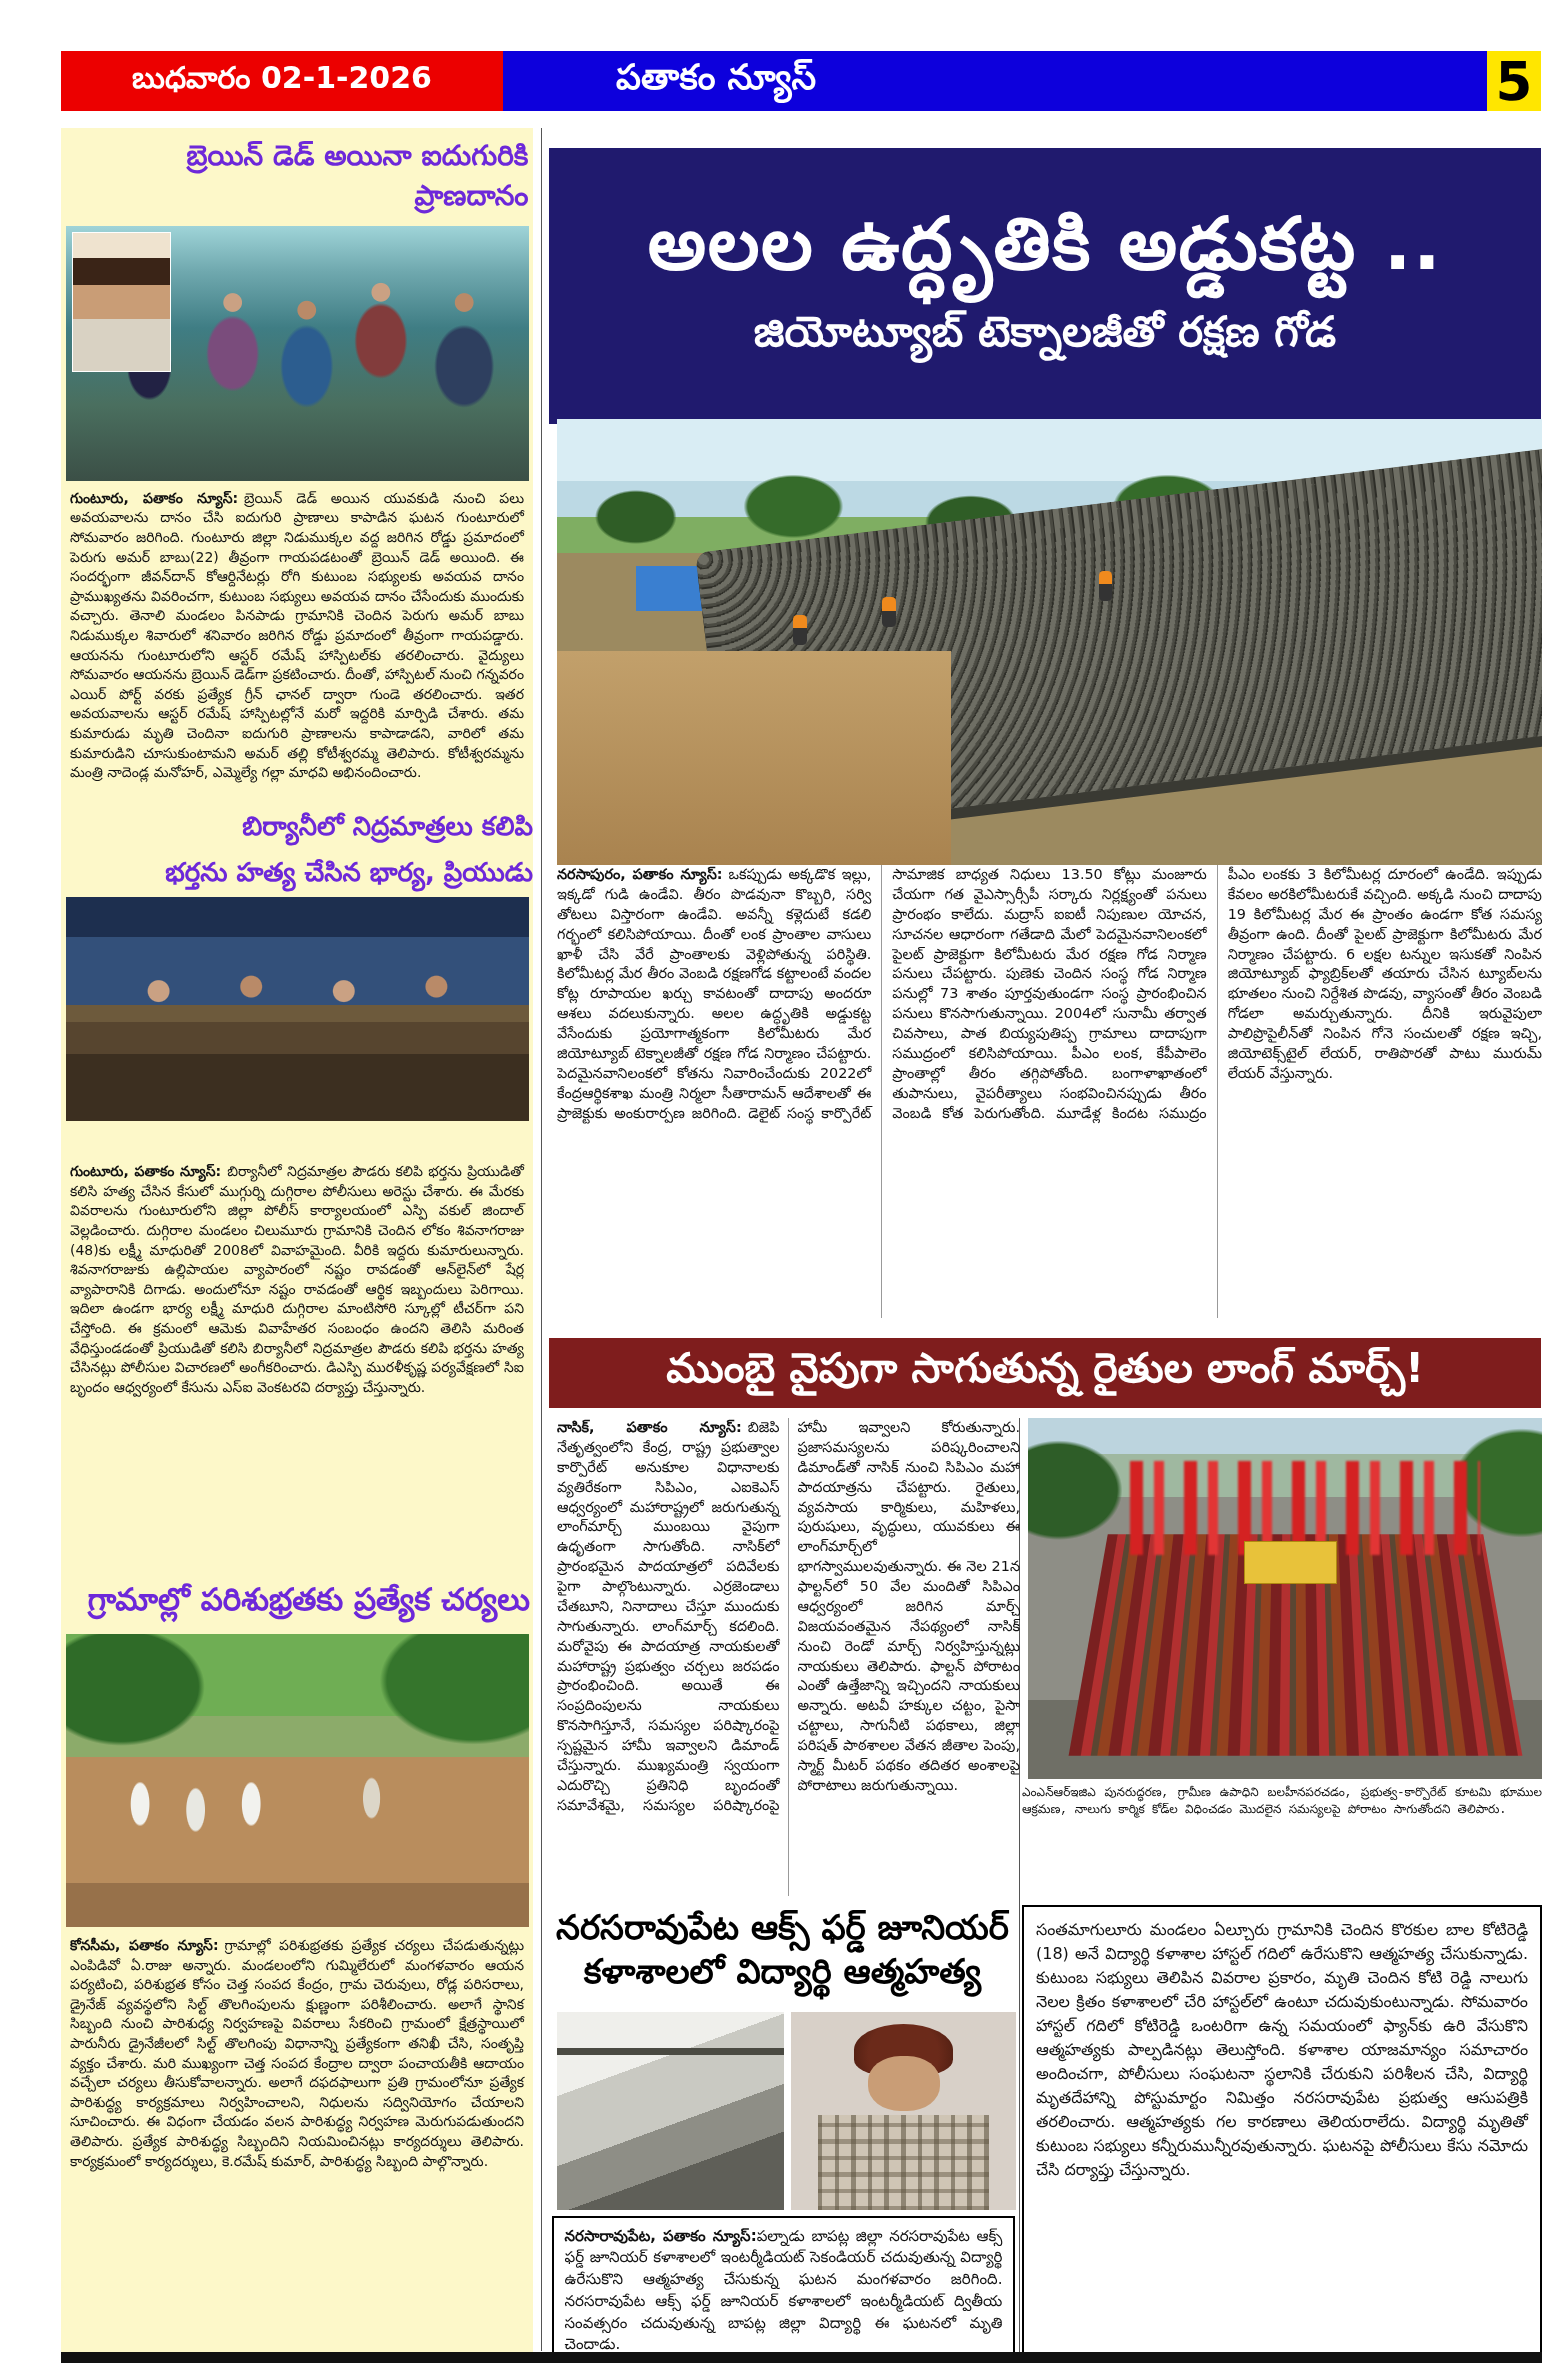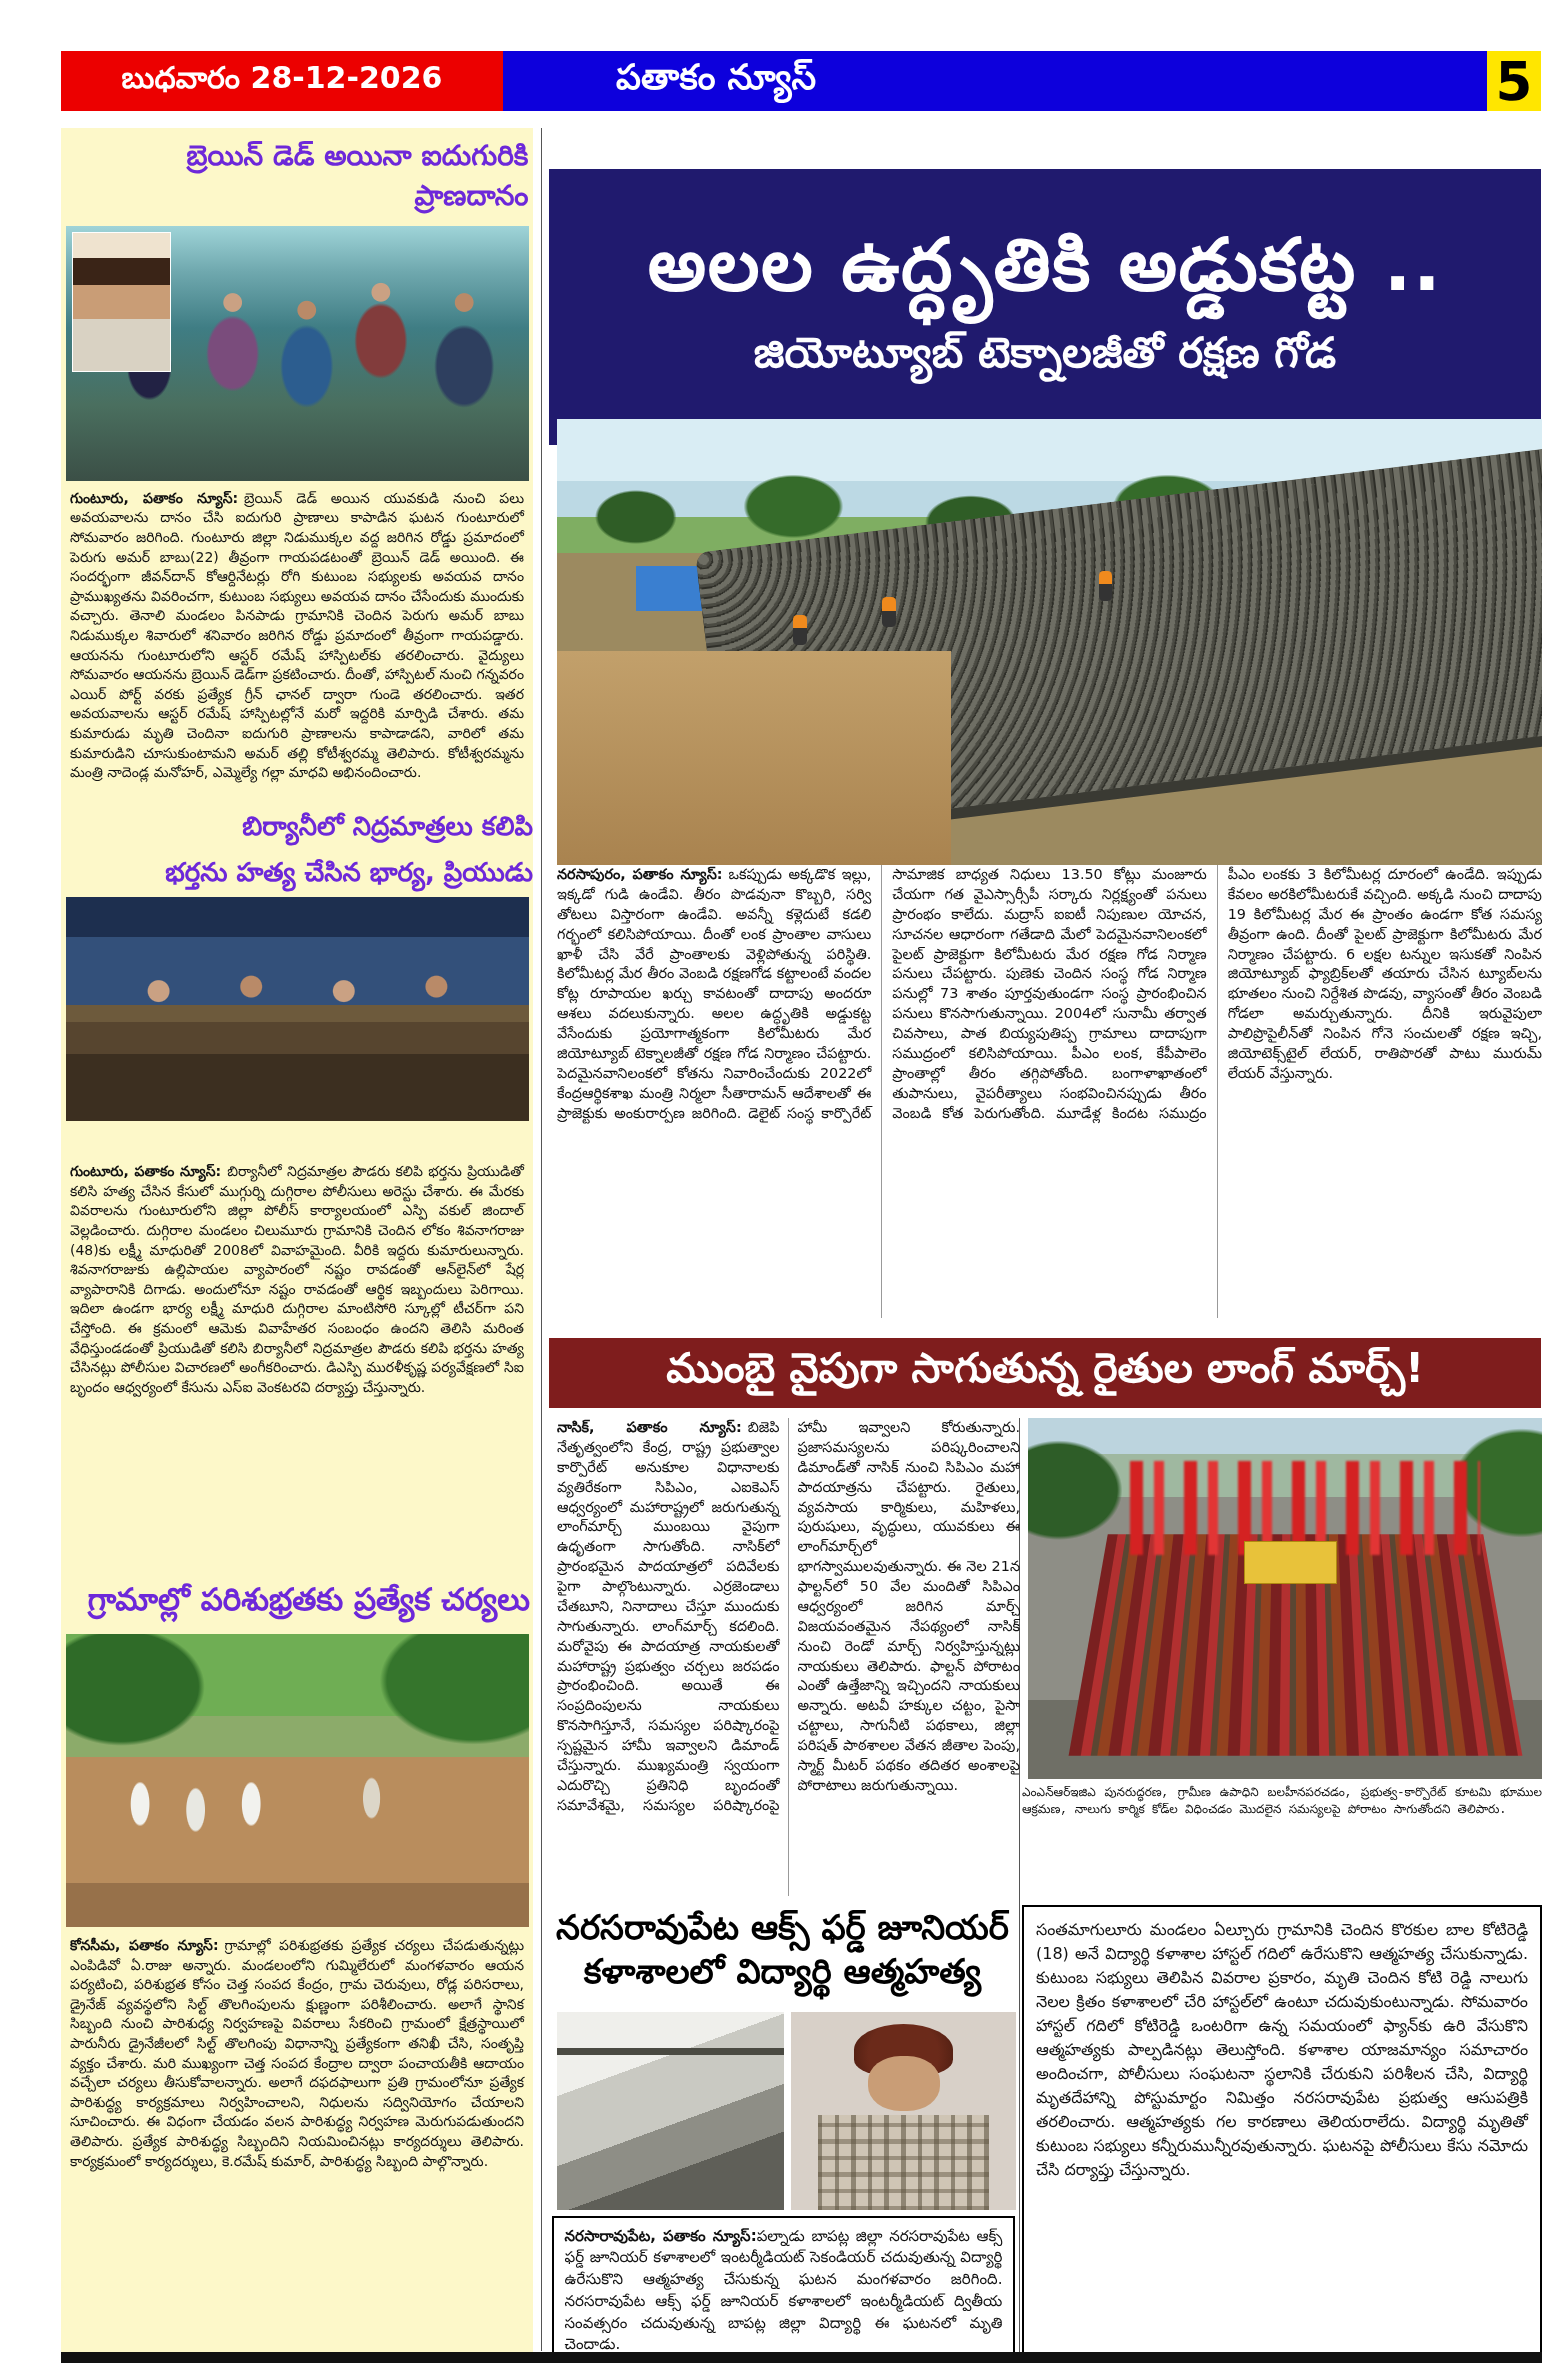--- a/index.html
+++ b/index.html
@@ -66,21 +66,21 @@
        radial-gradient(128px 91px at 12% 18%, #2f6b28 0 60%, transparent 65%),
        radial-gradient(144px 98px at 88% 16%, #35752c 0 60%, transparent 65%),
        linear-gradient(0deg, transparent 0 30%, transparent 30%),
        radial-gradient(19.7px 45px at 16% 58%, #f2f2ee 0 45%, transparent 50%),
        radial-gradient(19.7px 45px at 28% 60%, #e8e8e2 0 45%, transparent 50%),
        radial-gradient(19.7px 45px at 40% 58%, #f2f2ee 0 45%, transparent 50%),
        radial-gradient(18px 42px at 66% 56%, #dcd6c8 0 45%, transparent 50%);}
   .st-sanitation .body{padding:9px 9px;}
 
   
-  .navy-box{position:absolute;left:549px;top:169px;width:992px;height:276px;background:#201a6e;
+  .navy-box{position:absolute;left:549px;top:148px;width:992px;height:276px;background:#201a6e;
             display:flex;flex-direction:column;align-items:center;justify-content:center;}
   .navy-box .l1{color:#fff;font-size:73px;font-weight:800;line-height:1.05;letter-spacing:1.5px;}
   .navy-box .l2{color:#fff;font-size:42px;font-weight:800;margin-top:24px;}
 
   .ph-geotube{position:absolute;left:557px;top:419px;width:985px;height:446px;
      background:linear-gradient(180deg,#d9edf4 0 14%,#bcd9e4 14% 22%,#7fae62 22% 30%,#9c8a60 30% 100%);}
   .ph-geotube .palms{position:absolute;left:0;top:45px;width:100%;height:106px;background:
        radial-gradient(68px 45px at 8% 50%, #2f5d26 0 55%, transparent 60%),
        radial-gradient(83px 53px at 24% 40%, #356b2a 0 55%, transparent 60%),
        radial-gradient(76px 45px at 42% 55%, #2f5d26 0 55%, transparent 60%),
@@ -153,21 +153,21 @@
   .bottom-bar{position:absolute;left:61px;top:2352px;width:1481px;height:10.6px;background:#111;}
   .rule-main{left:541px;top:128px;height:2223px;}
   .rule-mid{left:1019px;top:1418px;height:934px;}
 </style>
 </head>
 <body>
 
 <div class="page">
 
   <div class="date-box">
-    <span>బుధవారం  28-12-2026</span>
+    <span>బుధవారం  02-1-2026</span>
   </div>
   <div class="title-bar">
     <span>పతాకం న్యూస్</span>
   </div>
   <div class="page-badge">
     <span>5</span>
   </div>
 
   <div class="vrule rule-main"></div>
   <div class="vrule rule-mid"></div>

